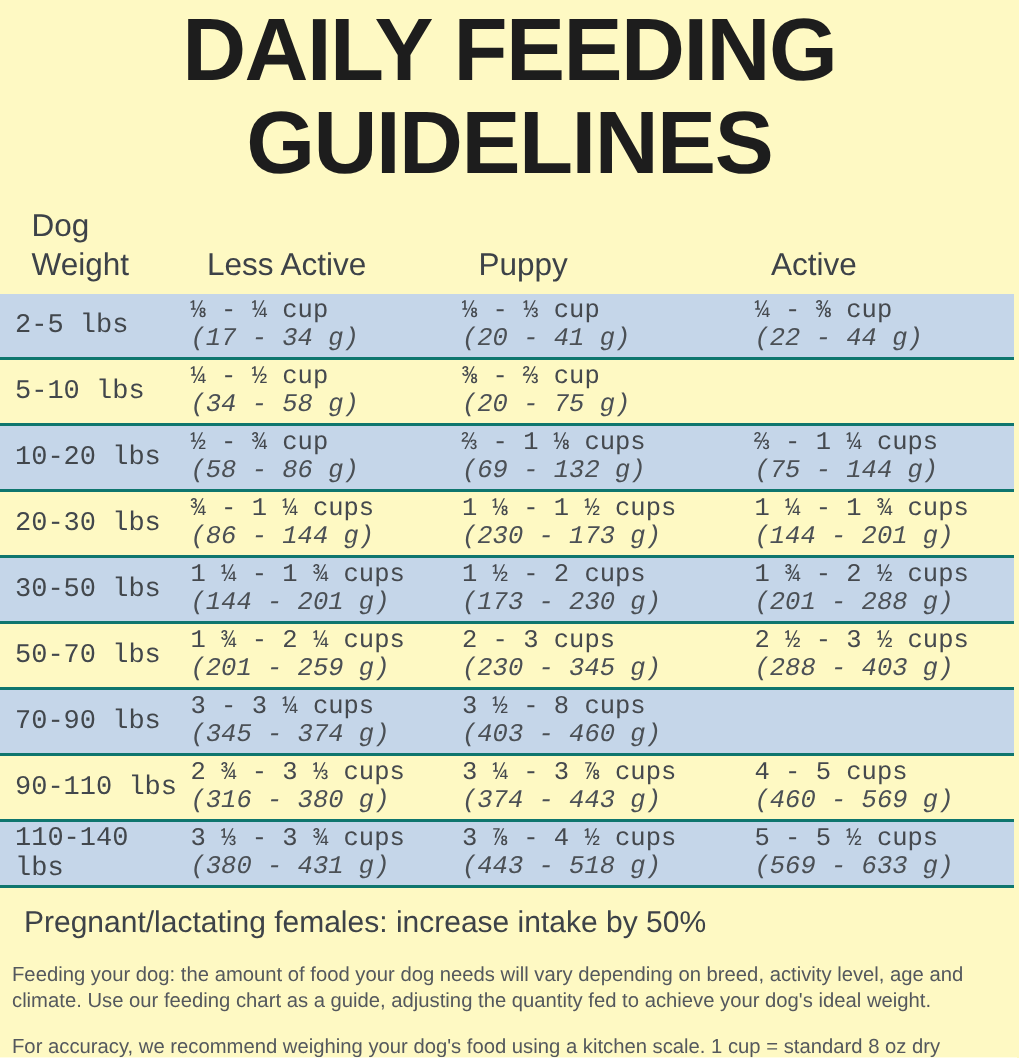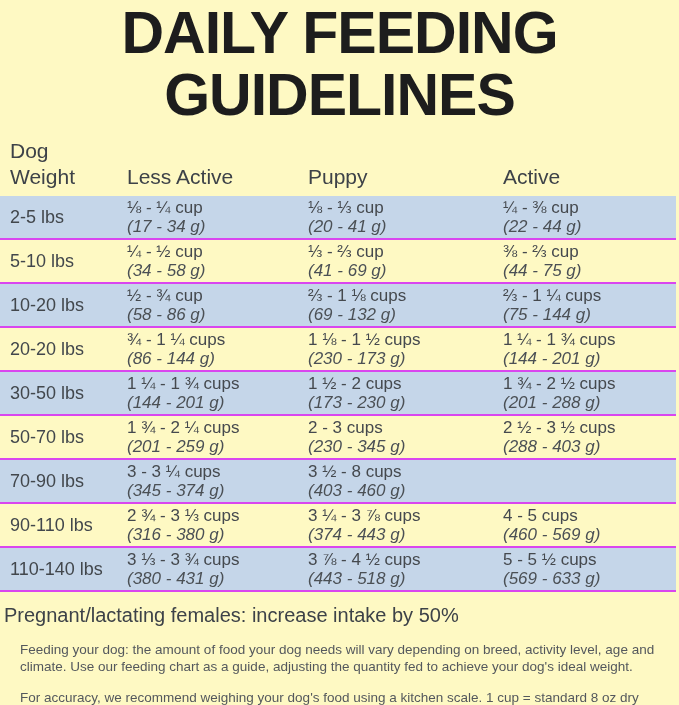--- a/index.html
+++ b/index.html
@@ -22,64 +22,65 @@
     font-weight: 900;
     font-size: 59px;
     line-height: 62px;
     letter-spacing: -1px;
     color: var(--title, #1d1d1d);
   }
   .thead {
     display: grid;
     grid-template-columns: 117px 181px 195px 1fr;
     align-items: end;
-    padding-left: 10px;
+    padding-left: 21px;
     margin-top: 12px;
     font-size: 21px;
     line-height: 26px;
     color: #3d4248;
   }
   .table-body {
     margin-top: 6px;
     width: 676px;
   }
   .row {
     display: grid;
     grid-template-columns: 117px 181px 195px 1fr;
     align-items: center;
     height: 44px;
     box-sizing: border-box;
-    border-bottom: 2px solid #d946ef;
+    border-bottom: 2px solid #0f766e;
     padding-left: 10px;
+    font-family: Liberation Mono, monospace;
   }
   .row.highlight {
     background: var(--row-highlight, #c5d6e9);
   }
   .weight-cell {
     font-size: 18px;
     color: #42474c;
   }
   .cups {
     font-size: 17px;
     line-height: 19.5px;
     color: #45494e;
   }
   .grams {
     font-size: 17px;
     line-height: 19.5px;
     font-style: italic;
     color: #4b5055;
   }
   .pregnant-note {
-    margin: 12px 0 0 4px;
+    margin: 12px 0 0 16px;
     font-size: 20px;
     color: #3d4248;
   }
   .small-note {
-    margin: 14px 6px 0 20px;
+    margin: 14px 6px 0 8px;
     font-size: 13.5px;
     line-height: 17px;
     color: #54585d;
   }
 </style>
 </head>
 <body>
 
 <div class="page">
 
@@ -116,47 +117,43 @@
       </div>
     </div>
 
     <div class="row">
       <div class="weight-cell">5-10 lbs</div>
       <div class="cell">
         <div class="cups">¼ - ½ cup</div>
         <div class="grams">(34 - 58 g)</div>
       </div>
       <div class="cell">
-        <div class="cups">⅓ - ⅔ cup</div>
-        <div class="grams">(41 - 69 g)</div>
-      </div>
-      <div class="cell">
         <div class="cups">⅜ - ⅔ cup</div>
-        <div class="grams">(44 - 75 g)</div>
+        <div class="grams">(20 - 75 g)</div>
       </div>
     </div>
 
     <div class="row highlight">
       <div class="weight-cell">10-20 lbs</div>
       <div class="cell">
         <div class="cups">½ - ¾ cup</div>
         <div class="grams">(58 - 86 g)</div>
       </div>
       <div class="cell">
         <div class="cups">⅔ - 1 ⅛ cups</div>
         <div class="grams">(69 - 132 g)</div>
       </div>
       <div class="cell">
         <div class="cups">⅔ - 1 ¼ cups</div>
         <div class="grams">(75 - 144 g)</div>
       </div>
     </div>
 
     <div class="row">
-      <div class="weight-cell">20-20 lbs</div>
+      <div class="weight-cell">20-30 lbs</div>
       <div class="cell">
         <div class="cups">¾ - 1 ¼ cups</div>
         <div class="grams">(86 - 144 g)</div>
       </div>
       <div class="cell">
         <div class="cups">1 ⅛ - 1 ½ cups</div>
         <div class="grams">(230 - 173 g)</div>
       </div>
       <div class="cell">
         <div class="cups">1 ¼ - 1 ¾ cups</div>

